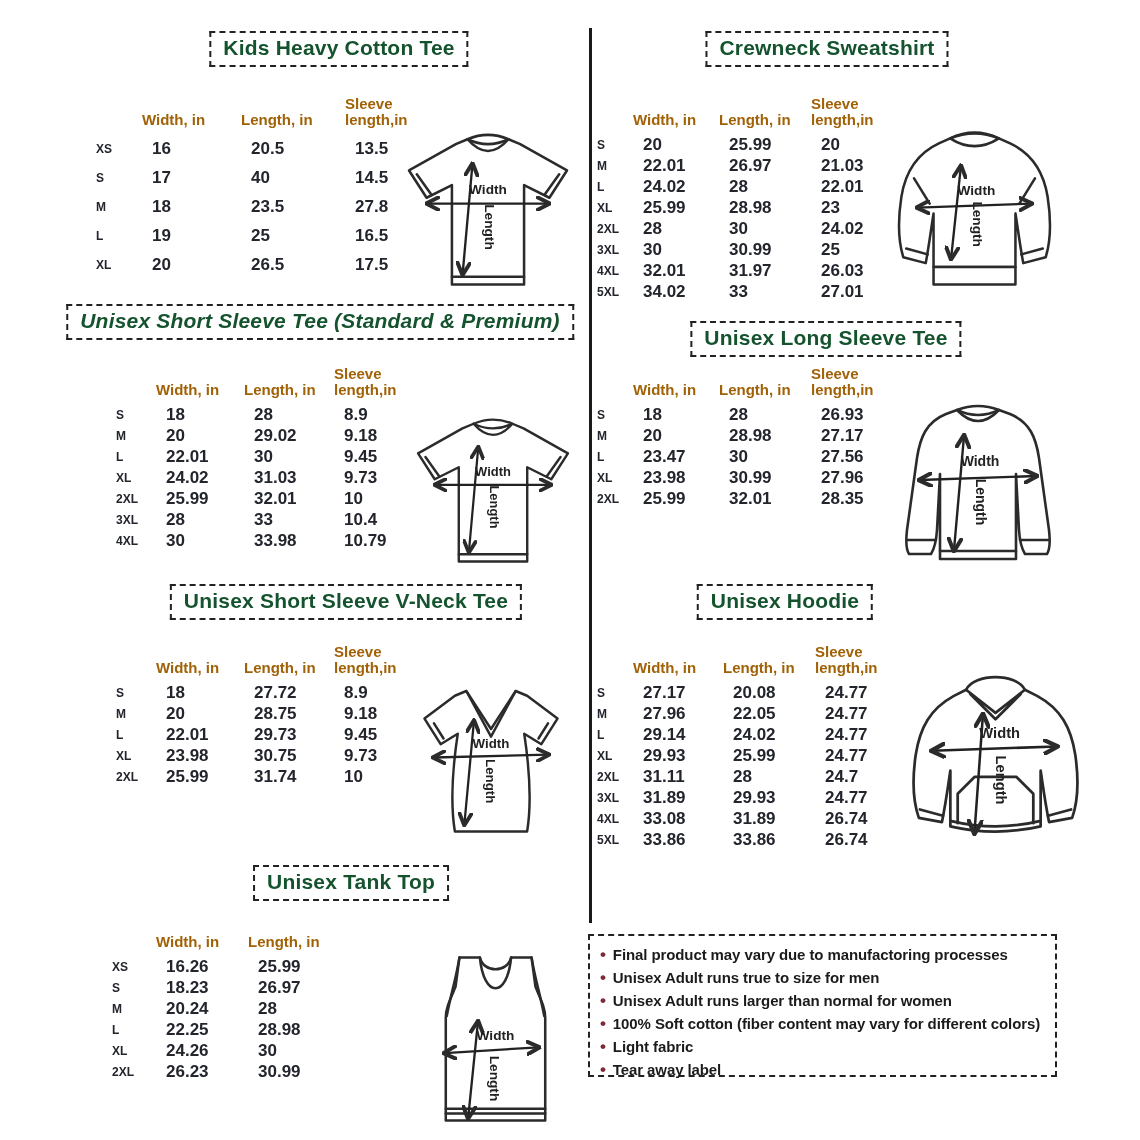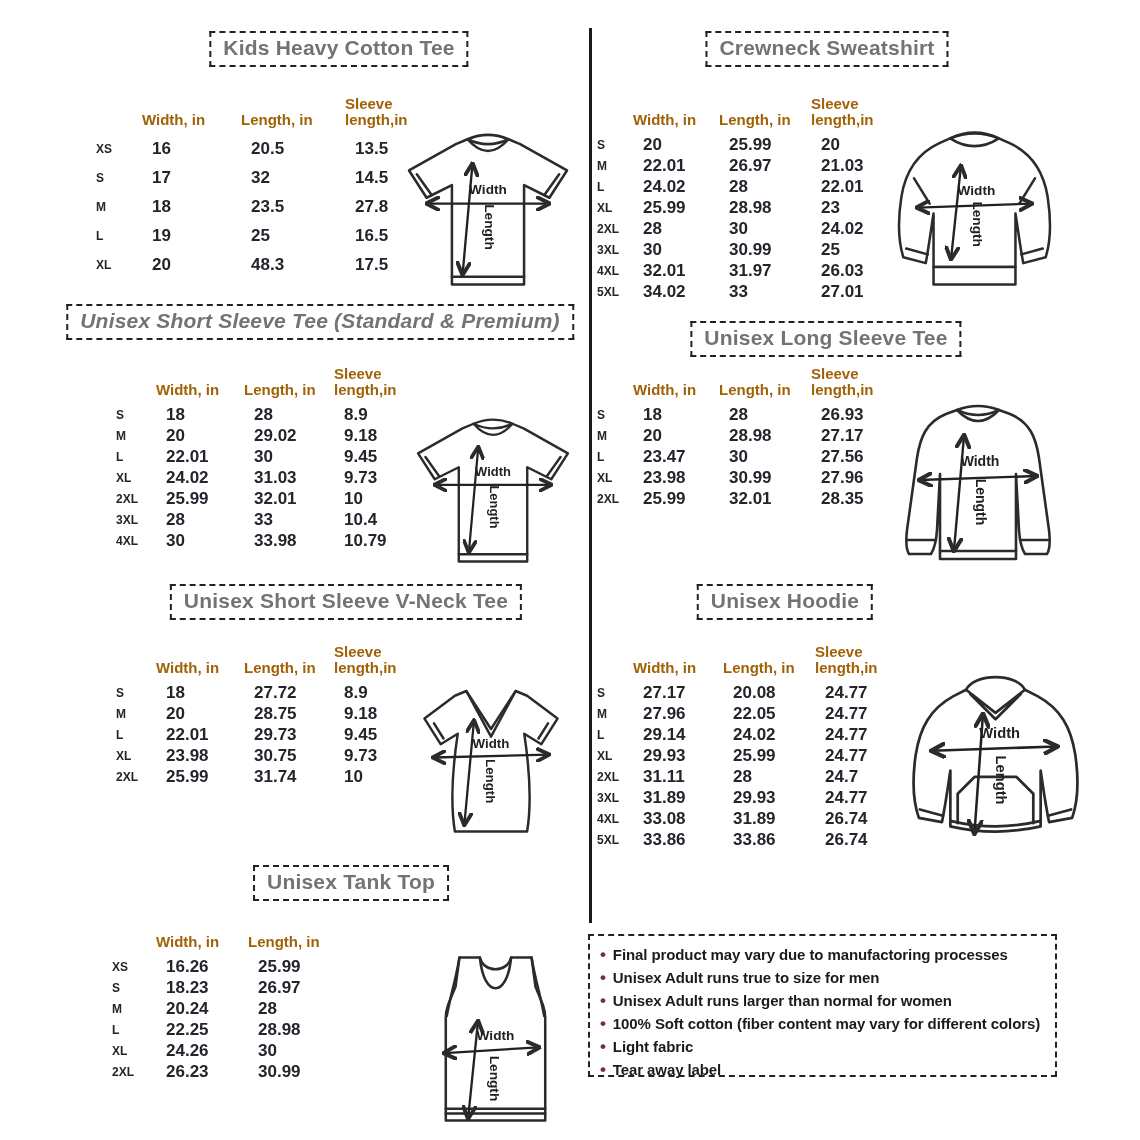--- a/index.html
+++ b/index.html
@@ -4,21 +4,21 @@
 <style>
   html,body{margin:0;padding:0;}
   body{
     width:1140px;height:1140px;position:relative;background:#ffffff;
     font-family:"Liberation Sans", sans-serif;color:#23252d;overflow:hidden;
   }
   .divider{position:absolute;background:#1a1a1a;}
   .title-box{
     position:absolute;transform:translateX(-50%);
     border:2px dashed #222;padding:3px 12px 5px 12px;
-    color:#737373;font-size:21px;font-weight:bold;white-space:nowrap;
+    color:#14532d;font-size:21px;font-weight:bold;white-space:nowrap;
     background:#fff;letter-spacing:0.2px;
   }
   .size-table{position:absolute;display:grid;}
   .cell{display:flex;align-items:center;}
   .cell.th{
     color:#a16207;font-size:15px;font-weight:bold;line-height:16px;
     white-space:pre-line;align-items:flex-end;padding-bottom:6px;
   }
   .cell.size{font-size:12px;font-weight:bold;}
   .cell.val{font-size:17px;font-weight:bold;padding-left:10px;}
@@ -50,33 +50,33 @@
     <div class="cell th">Width, in</div>
     <div class="cell th">Length, in</div>
     <div class="cell th">Sleeve
 length,in</div>
     <div class="cell size">XS</div>
     <div class="cell val">16</div>
     <div class="cell val">20.5</div>
     <div class="cell val">13.5</div>
     <div class="cell size">S</div>
     <div class="cell val">17</div>
-    <div class="cell val">32</div>
+    <div class="cell val">40</div>
     <div class="cell val">14.5</div>
     <div class="cell size">M</div>
     <div class="cell val">18</div>
     <div class="cell val">23.5</div>
     <div class="cell val">27.8</div>
     <div class="cell size">L</div>
     <div class="cell val">19</div>
     <div class="cell val">25</div>
     <div class="cell val">16.5</div>
     <div class="cell size">XL</div>
     <div class="cell val">20</div>
-    <div class="cell val">48.3</div>
+    <div class="cell val">26.5</div>
     <div class="cell val">17.5</div>
   </div>
 <svg class="garment" style="left:388px;top:110px;" width="200" height="195" viewBox="0 0 200 200">
   <defs>
       <marker id="ah0" viewBox="0 0 10 10" refX="8" refY="5" markerWidth="6.5" markerHeight="6.5" orient="auto-start-reverse">
     <path d="M1,1 L9,5 L1,9" fill="none" stroke="#222" stroke-width="2.2"></path>
       </marker>
     </defs>
   <path class="fill" d="M79,30 Q100,40 121,30 L133,35 L181,62 L163,90 L137,77 L137,179 L63,179 L63,77 L37,90 L19,62 L67,35 Z"></path>
   <path d="M79,30 Q100,21 121,30 M79,30 Q100,54 121,30"></path>

